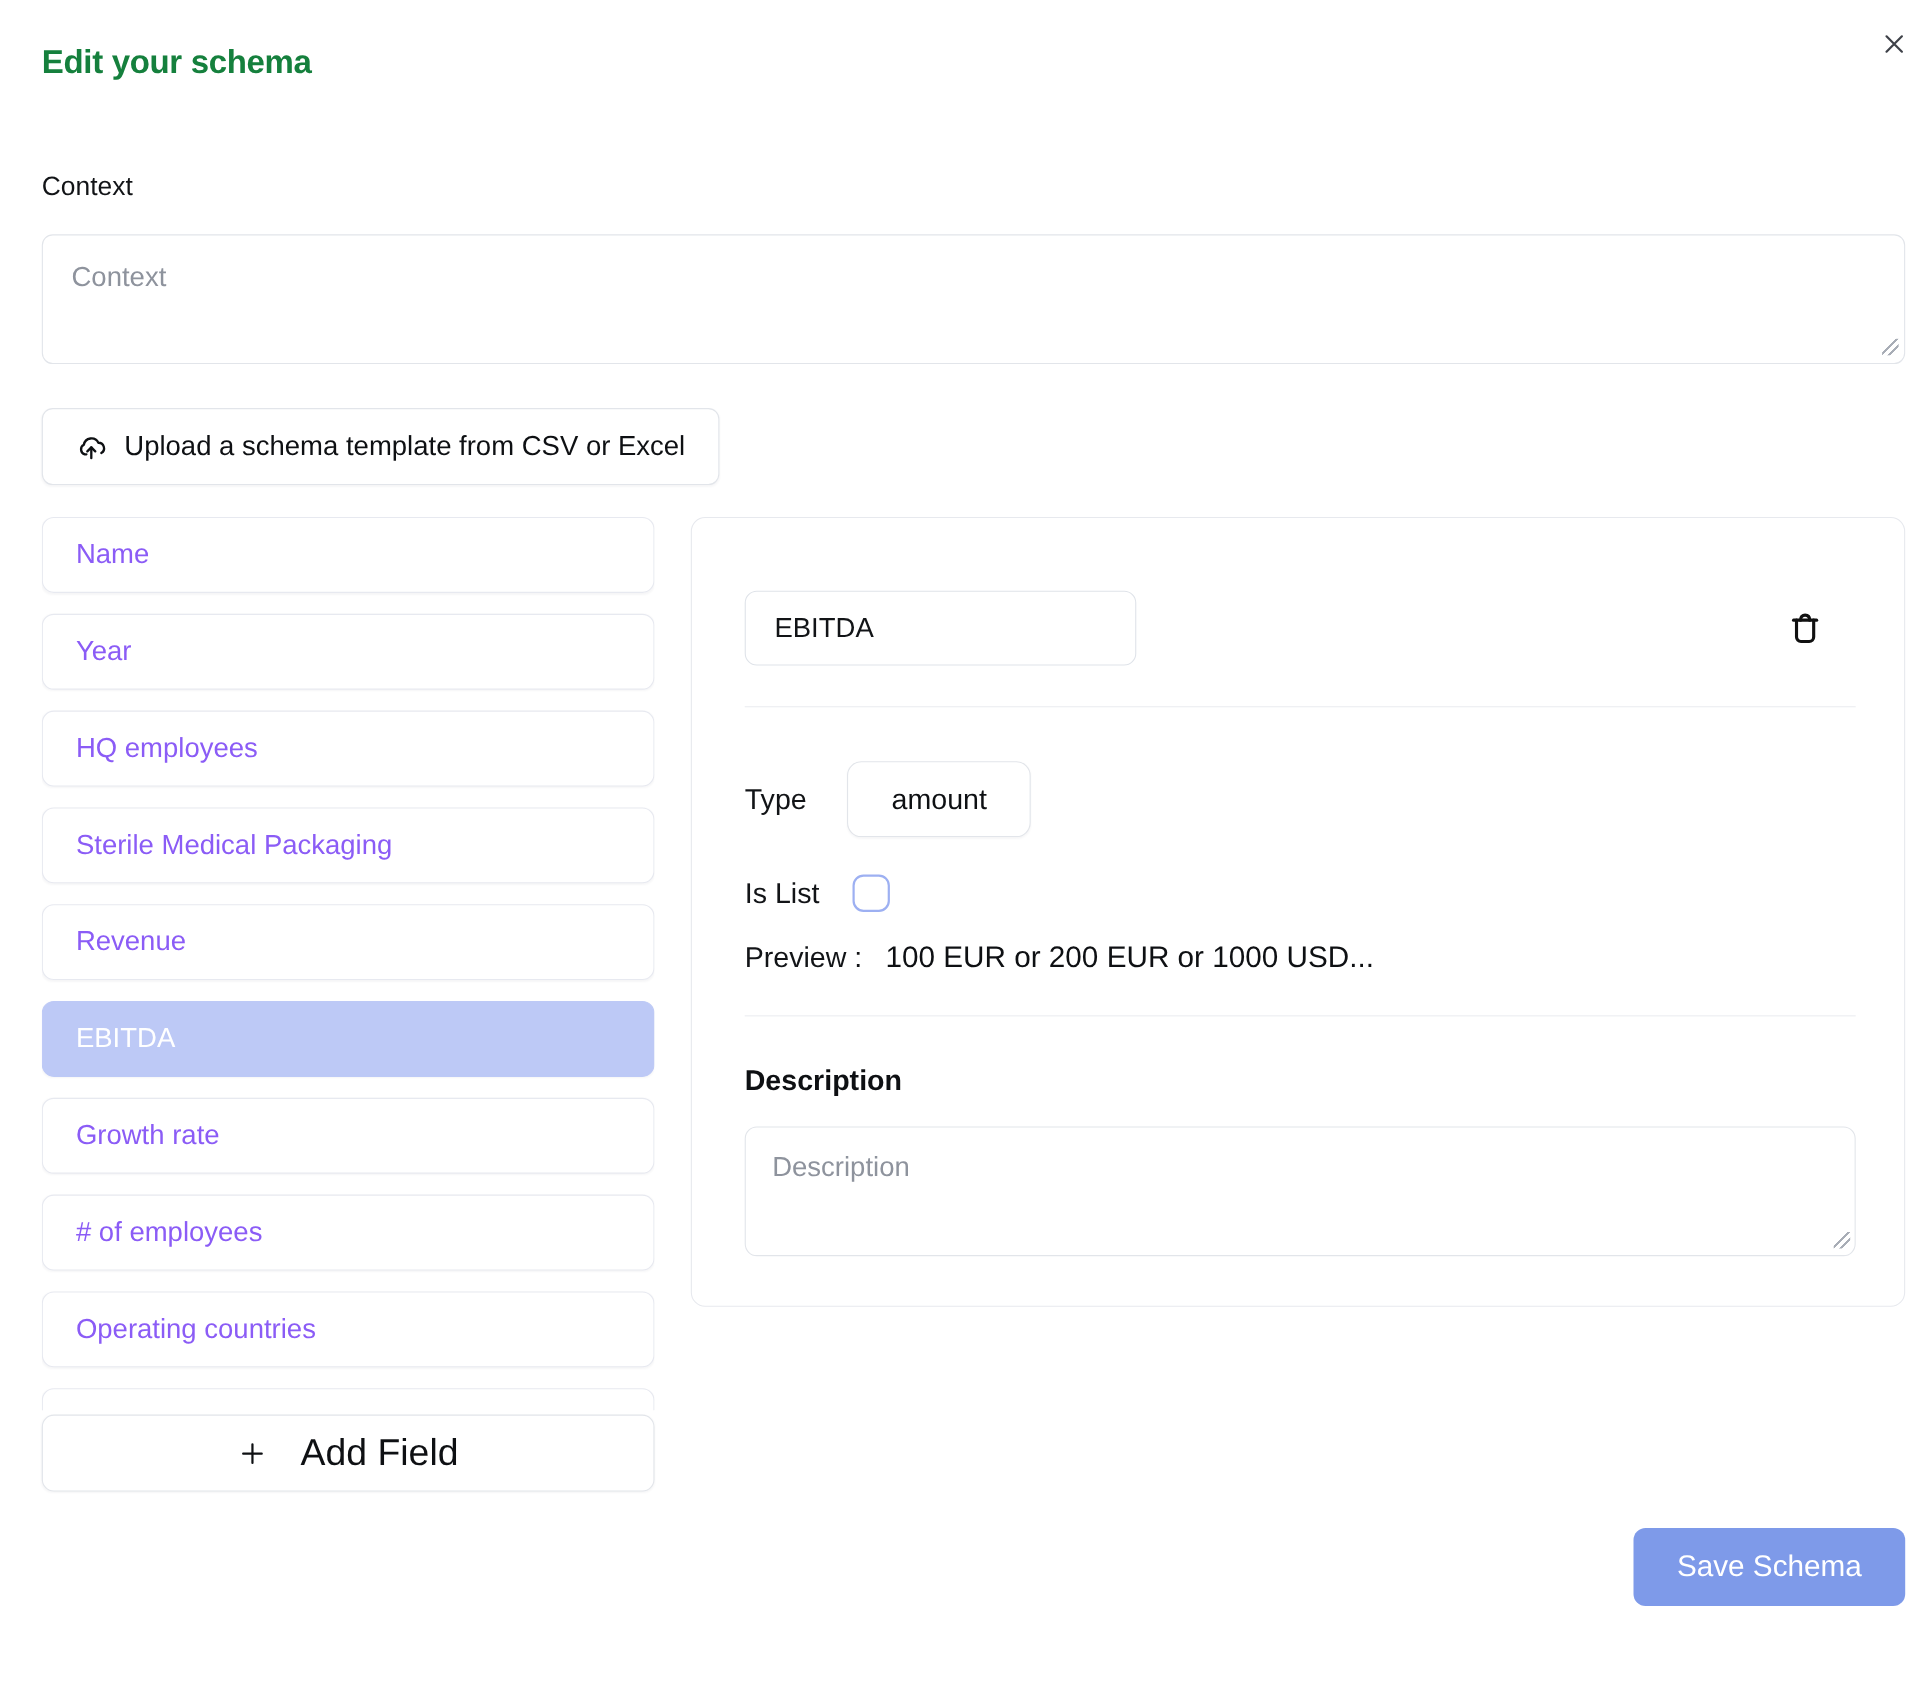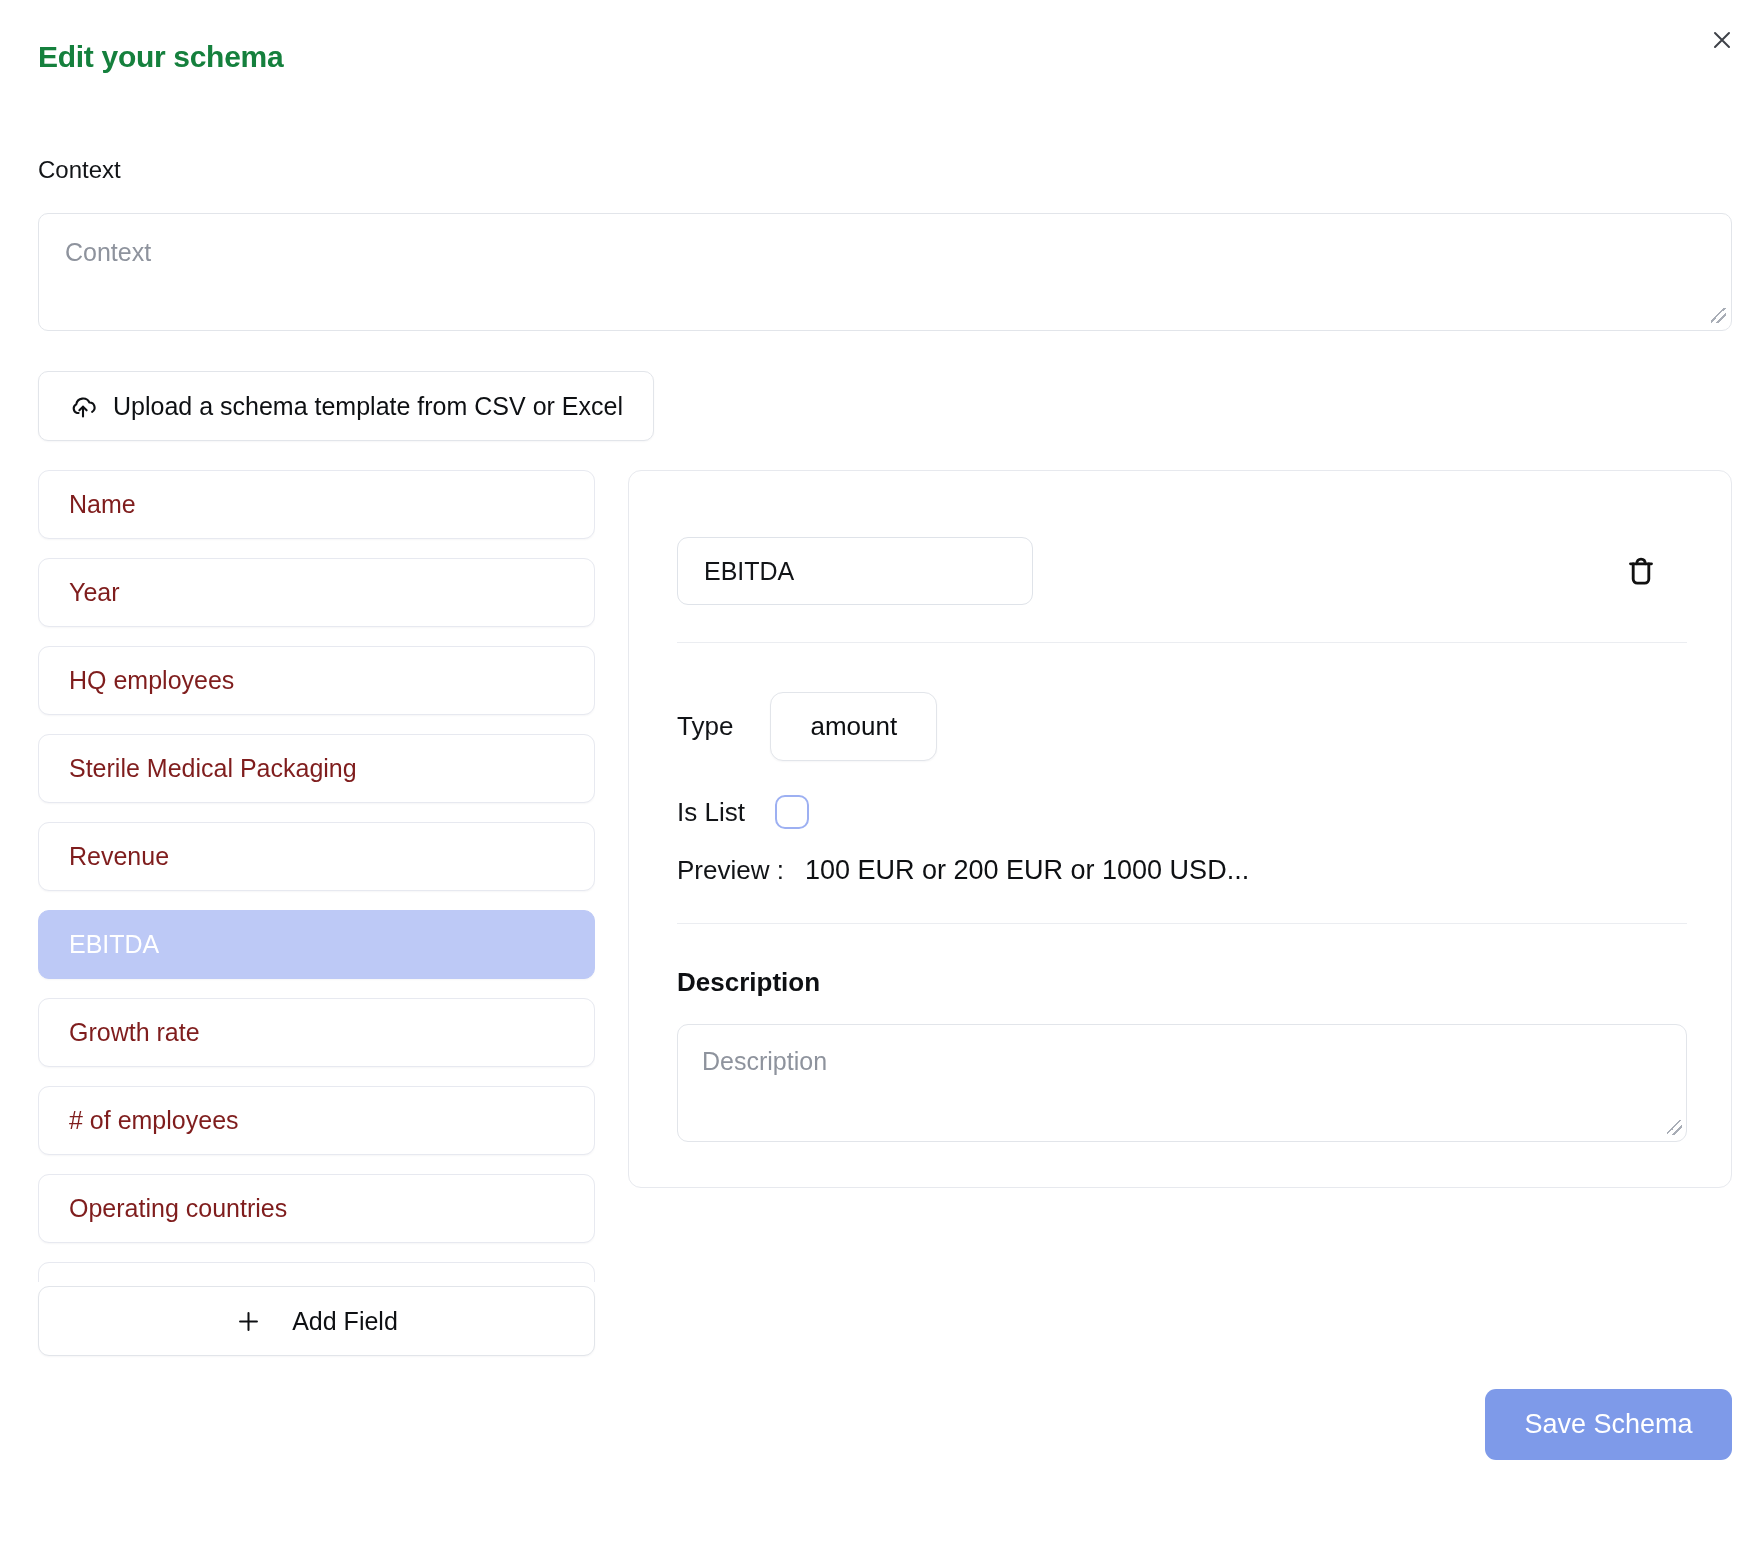--- a/index.html
+++ b/index.html
@@ -50,33 +50,33 @@
     box-shadow:0 1px 2px rgba(16,24,40,.04);
   }
 
   
   .main { margin-top:29px; display:flex; gap:33px; align-items:flex-start; }
   .left-col { width:557px; flex:none; }
   .field-list { height:812px; overflow:hidden; display:flex; flex-direction:column; gap:19px; }
   .field-item {
     flex:none; height:69px; border:1px solid #e7e9f0; border-radius:11px;
     background:#fff; display:flex; align-items:center; padding:0 30px;
-    font-size:25px; color:#7f1d1d; cursor:pointer;
+    font-size:25px; color:#8b5cf6; cursor:pointer;
     box-shadow:0 1px 2px rgba(16,24,40,.04);
   }
   .field-item.selected {
     background:var(--selected-item-bg,#bdc9f6);
     border-color:var(--selected-item-bg,#bdc9f6);
     color:#ffffff; font-weight:500;
   }
   .add-field-btn {
     margin-top:4px; width:557px; height:70px;
     background:#fff; border:1px solid #e2e5ea; border-radius:11px;
     display:flex; align-items:center; justify-content:center; gap:30px;
-    font-family:"Liberation Sans", sans-serif; font-size:25px; font-weight:500; color:#0e1013; cursor:pointer;
+    font-family:"Liberation Sans", sans-serif; font-size:34px; font-weight:500; color:#0e1013; cursor:pointer;
     position:relative; z-index:2; box-shadow:0 1px 2px rgba(16,24,40,.04);
   }
 
   
   .card {
     flex:1; height:718px; border:1px solid #e7e9ee; border-radius:13px;
     background:#fff; padding:66px 44px 50px 48px;
   }
   .name-row { display:flex; align-items:center; justify-content:space-between; }
   input.field-name-input {

